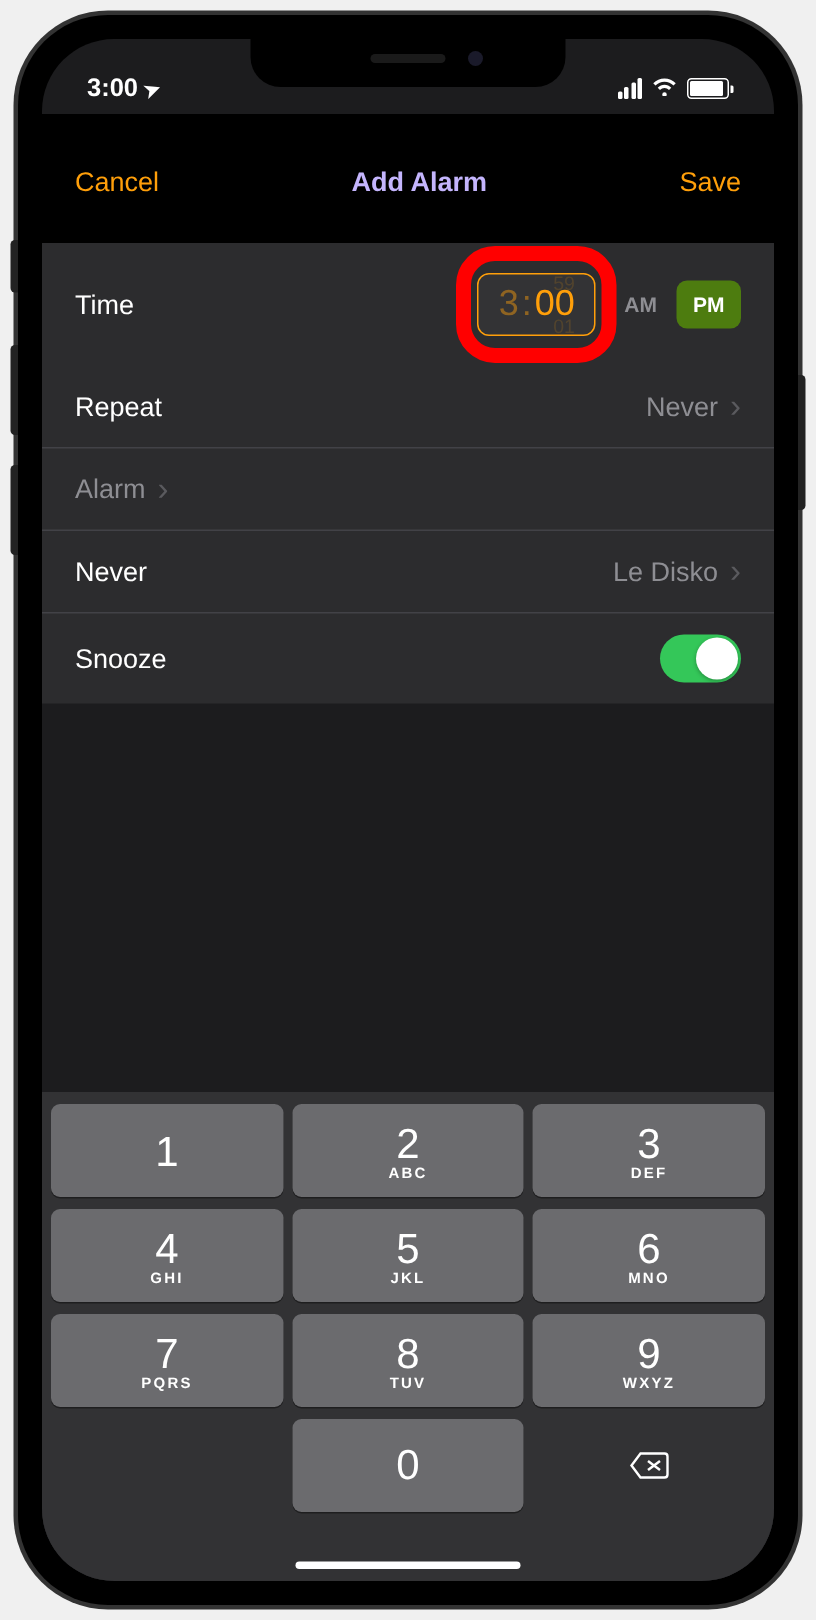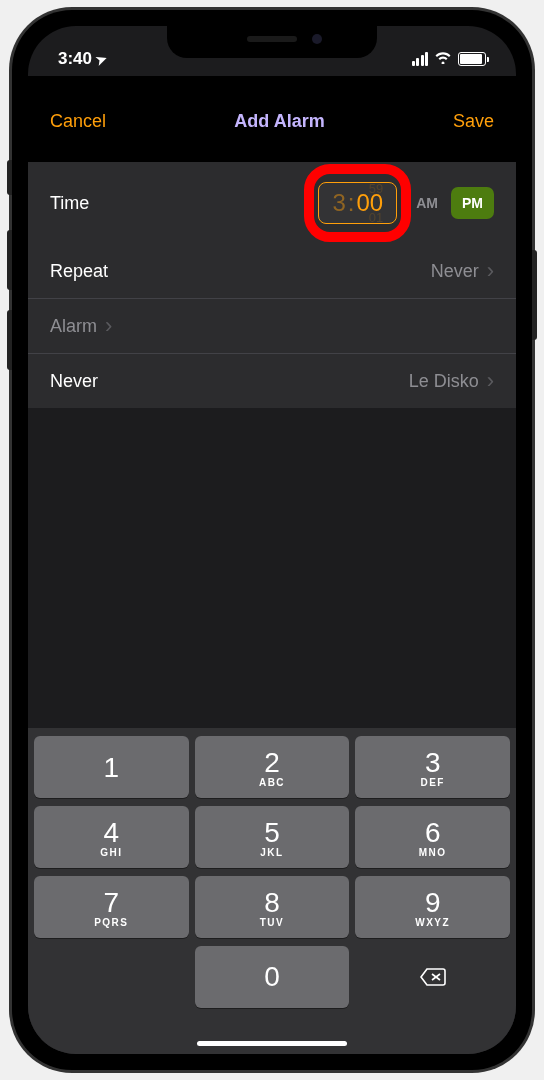--- a/index.html
+++ b/index.html
@@ -240,21 +240,21 @@
   <div class="side-button-left1"></div>
   <div class="side-button-left2"></div>
   <div class="side-button-left3"></div>
   <div class="side-button-right"></div>
 
   <div class="screen">
     <div class="notch"></div>
 
     <div class="status-bar">
       <div class="status-left">
-        <span>3:40</span>
+        <span>3:00</span>
         <span style="font-size:13px;transform:rotate(-20deg);display:inline-block;">➤</span>
       </div>
       <div class="status-right">
         <div class="signal-bars">
             <span></span>
             <span></span>
             <span></span>
             <span></span>
           </div>
         <div class="wifi-icon">
@@ -302,20 +302,24 @@
         </div>
         <div class="list-row">
           <span class="list-value">Alarm</span>
           <span class="chevron">›</span>
         </div>
         <div class="list-row">
           <span class="list-label">Never</span>
           <span class="list-value">Le Disko</span>
           <span class="chevron">›</span>
         </div>
+        <div class="list-row">
+          <span class="list-label">Snooze</span>
+          <div class="toggle"></div>
+        </div>
       </div>
 
       <div style="flex:1"></div>
 
       <div class="keyboard">
         <div class="key-row">
           <div class="key">
               <span>1</span>
               <span class="key-sub"></span>
             </div>

